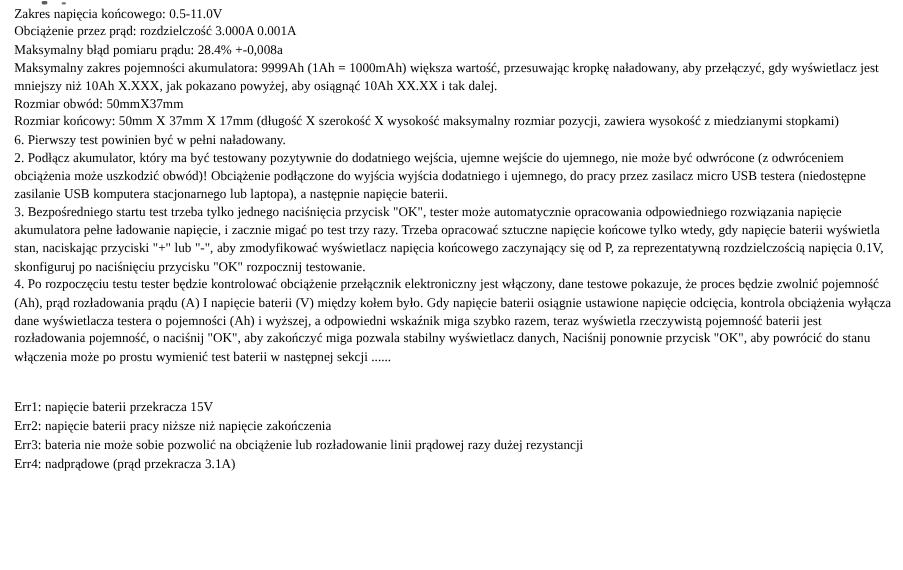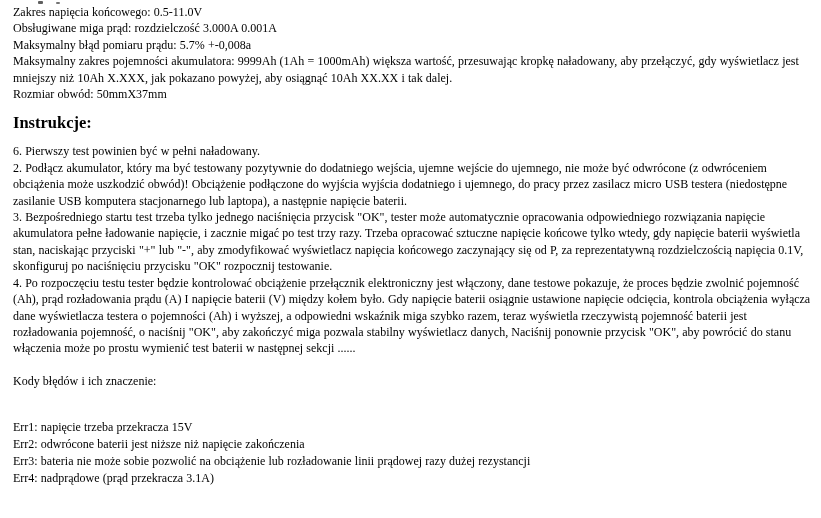--- a/index.html
+++ b/index.html
@@ -57,37 +57,36 @@
 </head>
 <body>
 
 <span class="frag frag-a"></span>
 <span class="frag frag-b"></span>
 
 <div class="doc">
 
   <div>
     <p>Zakres napięcia końcowego: 0.5-11.0V</p>
-    <p>Obsługiwane miga prąd: rozdzielczość 3.000A 0.001A</p>
-    <p>Maksymalny błąd pomiaru prądu: 5.7% +-0,008a</p>
+    <p>Obciążenie przez prąd: rozdzielczość 3.000A 0.001A</p>
+    <p>Maksymalny błąd pomiaru prądu: 28.4% +-0,008a</p>
     <p>Maksymalny zakres pojemności akumulatora: 9999Ah (1Ah = 1000mAh) większa wartość, przesuwając kropkę naładowany, aby przełączyć, gdy wyświetlacz jest mniejszy niż 10Ah X.XXX, jak pokazano powyżej, aby osiągnąć 10Ah XX.XX i tak dalej.</p>
     <p>Rozmiar obwód: 50mmX37mm</p>
+    <p>Rozmiar końcowy: 50mm X 37mm X 17mm (długość X szerokość X wysokość maksymalny rozmiar pozycji, zawiera wysokość z miedzianymi stopkami)</p>
   </div>
 
-  <h2 class="section-heading">Instrukcje:</h2>
 
   <div>
     <p>6. Pierwszy test powinien być w pełni naładowany.</p>
     <p>2. Podłącz akumulator, który ma być testowany pozytywnie do dodatniego wejścia, ujemne wejście do ujemnego, nie może być odwrócone (z odwróceniem obciążenia może uszkodzić obwód)! Obciążenie podłączone do wyjścia wyjścia dodatniego i ujemnego, do pracy przez zasilacz micro USB testera (niedostępne zasilanie USB komputera stacjonarnego lub laptopa), a następnie napięcie baterii.</p>
     <p>3. Bezpośredniego startu test trzeba tylko jednego naciśnięcia przycisk "OK", tester może automatycznie opracowania odpowiedniego rozwiązania napięcie akumulatora pełne ładowanie napięcie, i zacznie migać po test trzy razy. Trzeba opracować sztuczne napięcie końcowe tylko wtedy, gdy napięcie baterii wyświetla stan, naciskając przyciski "+" lub "-", aby zmodyfikować wyświetlacz napięcia końcowego zaczynający się od P, za reprezentatywną rozdzielczością napięcia 0.1V, skonfiguruj po naciśnięciu przycisku "OK" rozpocznij testowanie.</p>
     <p>4. Po rozpoczęciu testu tester będzie kontrolować obciążenie przełącznik elektroniczny jest włączony, dane testowe pokazuje, że proces będzie zwolnić pojemność (Ah), prąd rozładowania prądu (A) I napięcie baterii (V) między kołem było. Gdy napięcie baterii osiągnie ustawione napięcie odcięcia, kontrola obciążenia wyłącza dane wyświetlacza testera o pojemności (Ah) i wyższej, a odpowiedni wskaźnik miga szybko razem, teraz wyświetla rzeczywistą pojemność baterii jest rozładowania pojemność, o naciśnij "OK", aby zakończyć miga pozwala stabilny wyświetlacz danych, Naciśnij ponownie przycisk "OK", aby powrócić do stanu włączenia może po prostu wymienić test baterii w następnej sekcji ......</p>
   </div>
 
-  <p class="error-heading">Kody błędów i ich znaczenie:</p>
 
   <div class="error-list">
-    <p>Err1: napięcie trzeba przekracza 15V</p>
-    <p>Err2: odwrócone baterii jest niższe niż napięcie zakończenia</p>
+    <p>Err1: napięcie baterii przekracza 15V</p>
+    <p>Err2: napięcie baterii pracy niższe niż napięcie zakończenia</p>
     <p>Err3: bateria nie może sobie pozwolić na obciążenie lub rozładowanie linii prądowej razy dużej rezystancji</p>
     <p>Err4: nadprądowe (prąd przekracza 3.1A)</p>
   </div>
 
 </div>
 
 </body></html>

